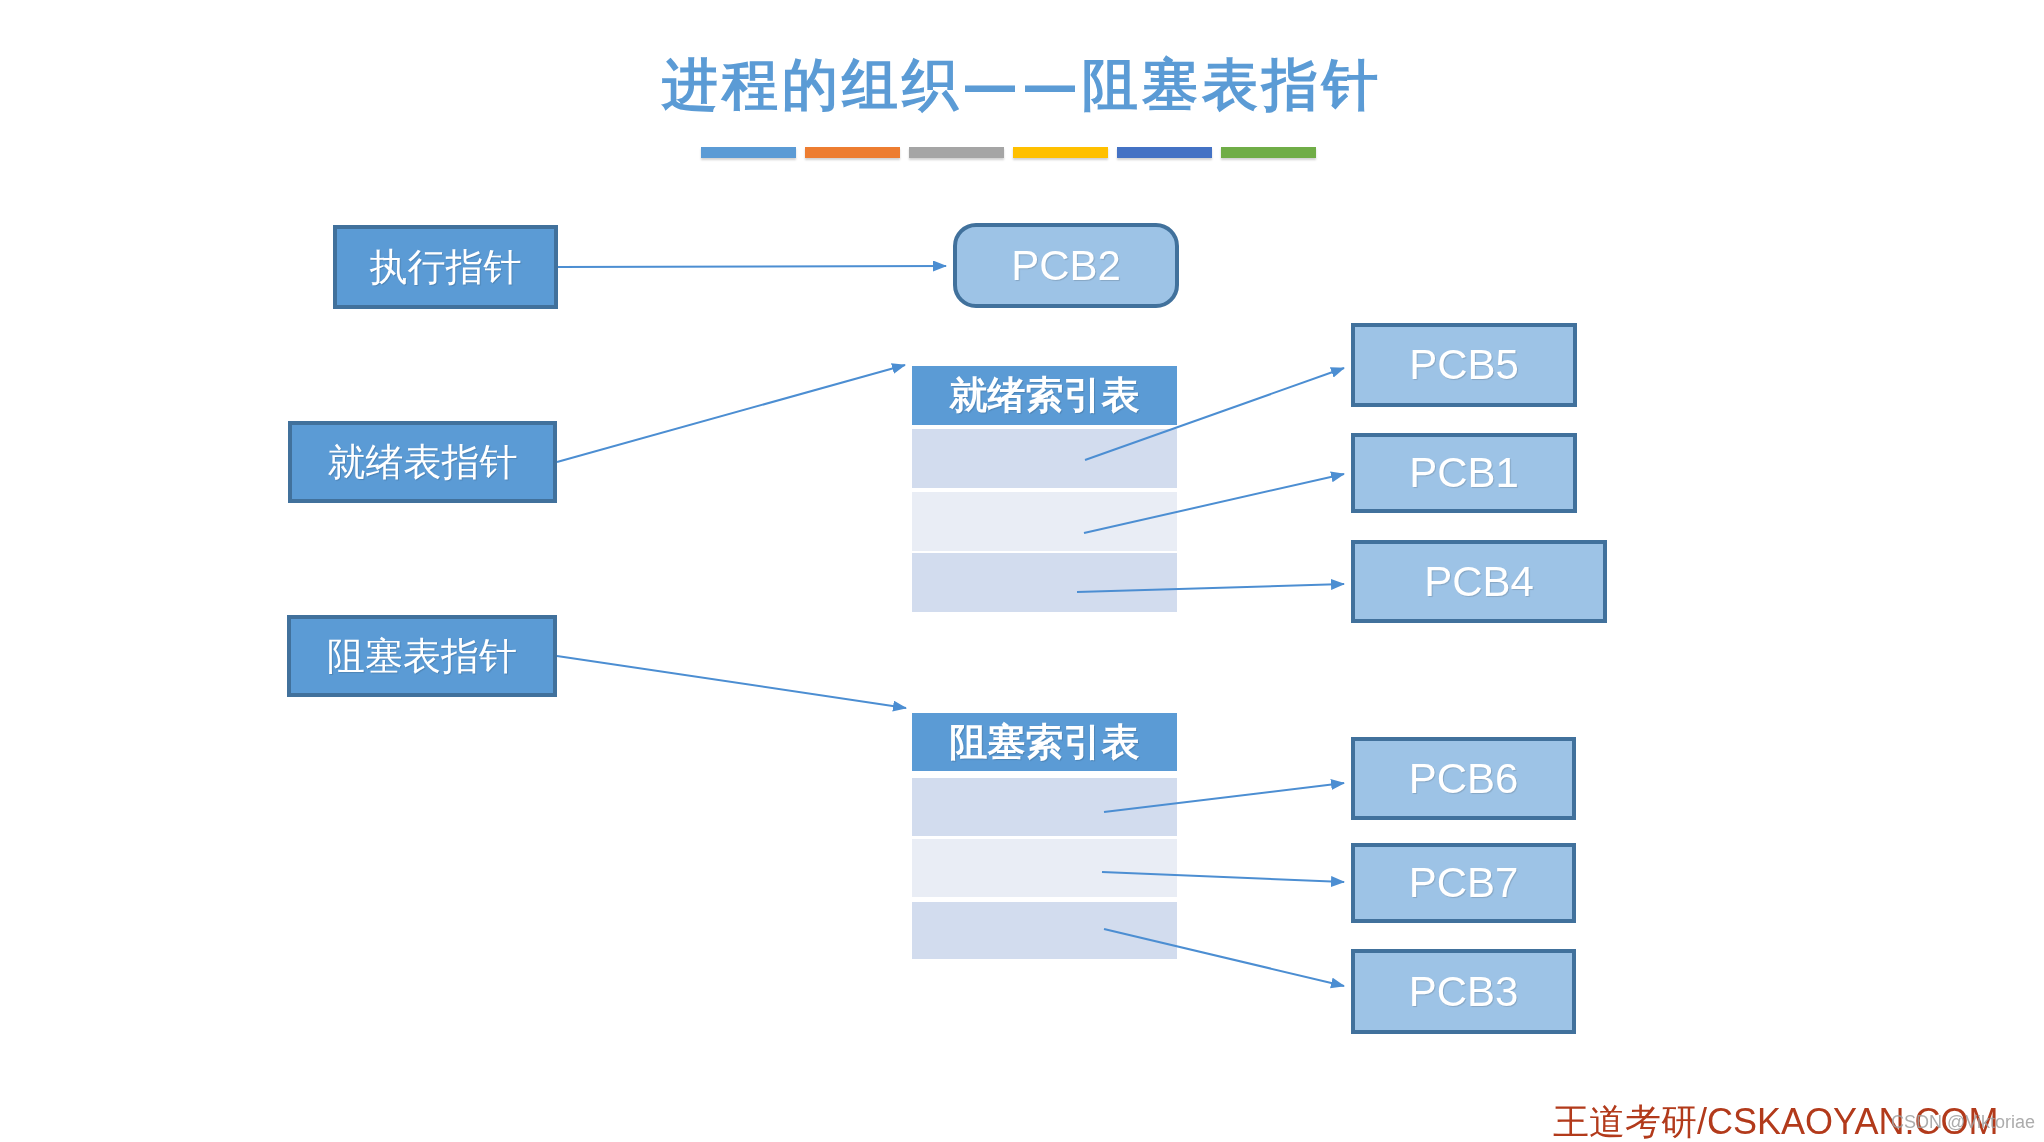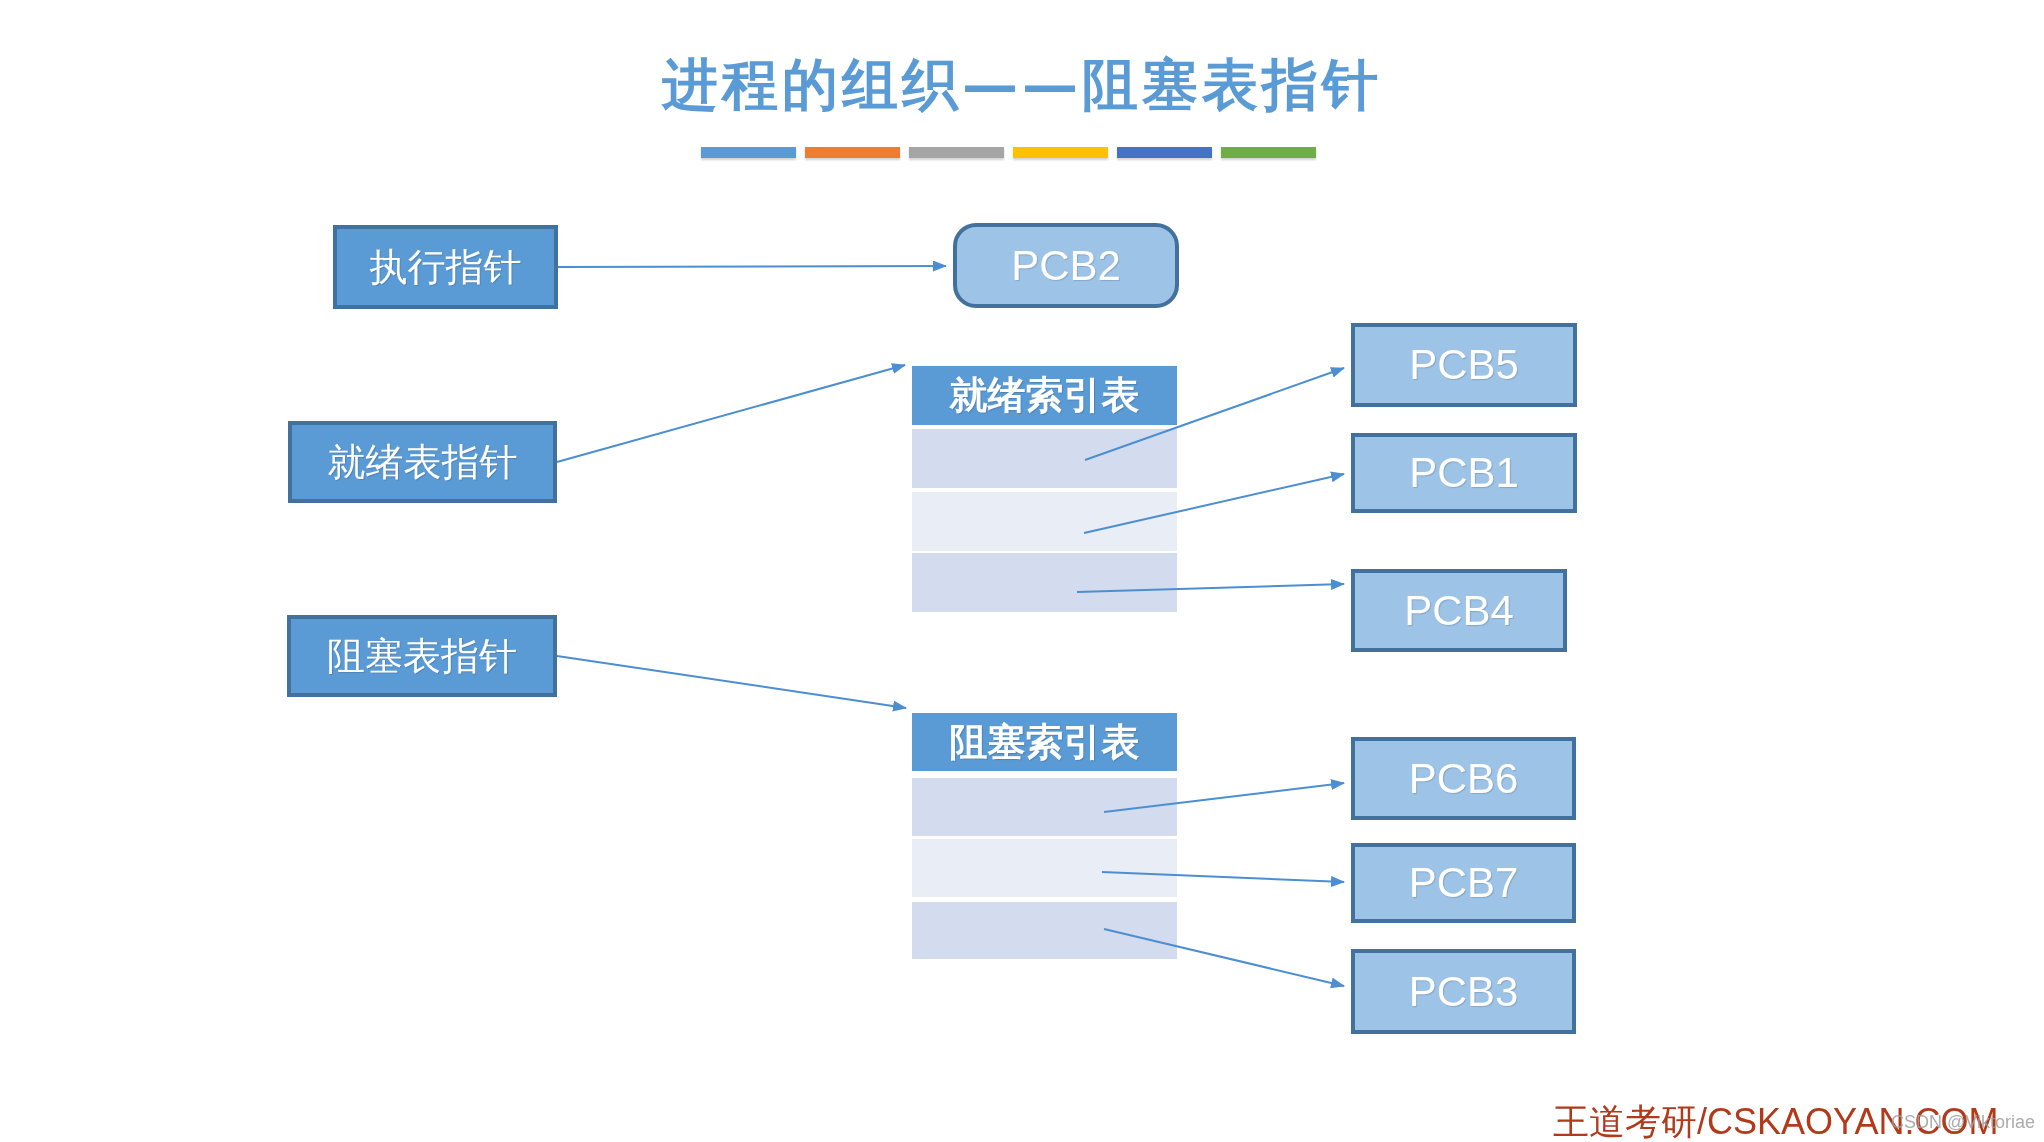--- a/index.html
+++ b/index.html
@@ -76,21 +76,21 @@
   <div>
     <div class="tbl-header" style="left:912px;top:713px;width:265px;height:58px;">阻塞索引表</div>
     <div class="tbl-row row-a" style="left:912px;top:778px;width:265px;height:58px;"></div>
     <div class="tbl-row row-b" style="left:912px;top:839px;width:265px;height:58px;"></div>
     <div class="tbl-row row-a" style="left:912px;top:902px;width:265px;height:57px;"></div>
   </div>
 
   <div class="shape pcb-box" style="left:953px;top:223px;width:226px;height:85px;border-radius:23px;">PCB2</div>
   <div class="shape pcb-box" style="left:1351px;top:323px;width:226px;height:84px;">PCB5</div>
   <div class="shape pcb-box" style="left:1351px;top:433px;width:226px;height:80px;">PCB1</div>
-  <div class="shape pcb-box" style="left:1351px;top:569px;width:216px;height:83px;text-align:right;">PCB4</div>
+  <div class="shape pcb-box" style="left:1351px;top:540px;width:256px;height:83px;text-align:right;">PCB4</div>
   <div class="shape pcb-box" style="left:1351px;top:737px;width:225px;height:83px;">PCB6</div>
   <div class="shape pcb-box" style="left:1351px;top:843px;width:225px;height:80px;">PCB7</div>
   <div class="shape pcb-box" style="left:1351px;top:949px;width:225px;height:85px;">PCB3</div>
 
   <svg class="arrows" viewBox="0 0 2044 1142" xmlns="http://www.w3.org/2000/svg">
     <defs>
       <marker id="ah" markerUnits="userSpaceOnUse" markerWidth="16" markerHeight="14" refX="13" refY="5.5" orient="auto">
         <path d="M0,0 L14,5.5 L0,11 z" fill="#4C8ED2"></path>
       </marker>
     </defs>

